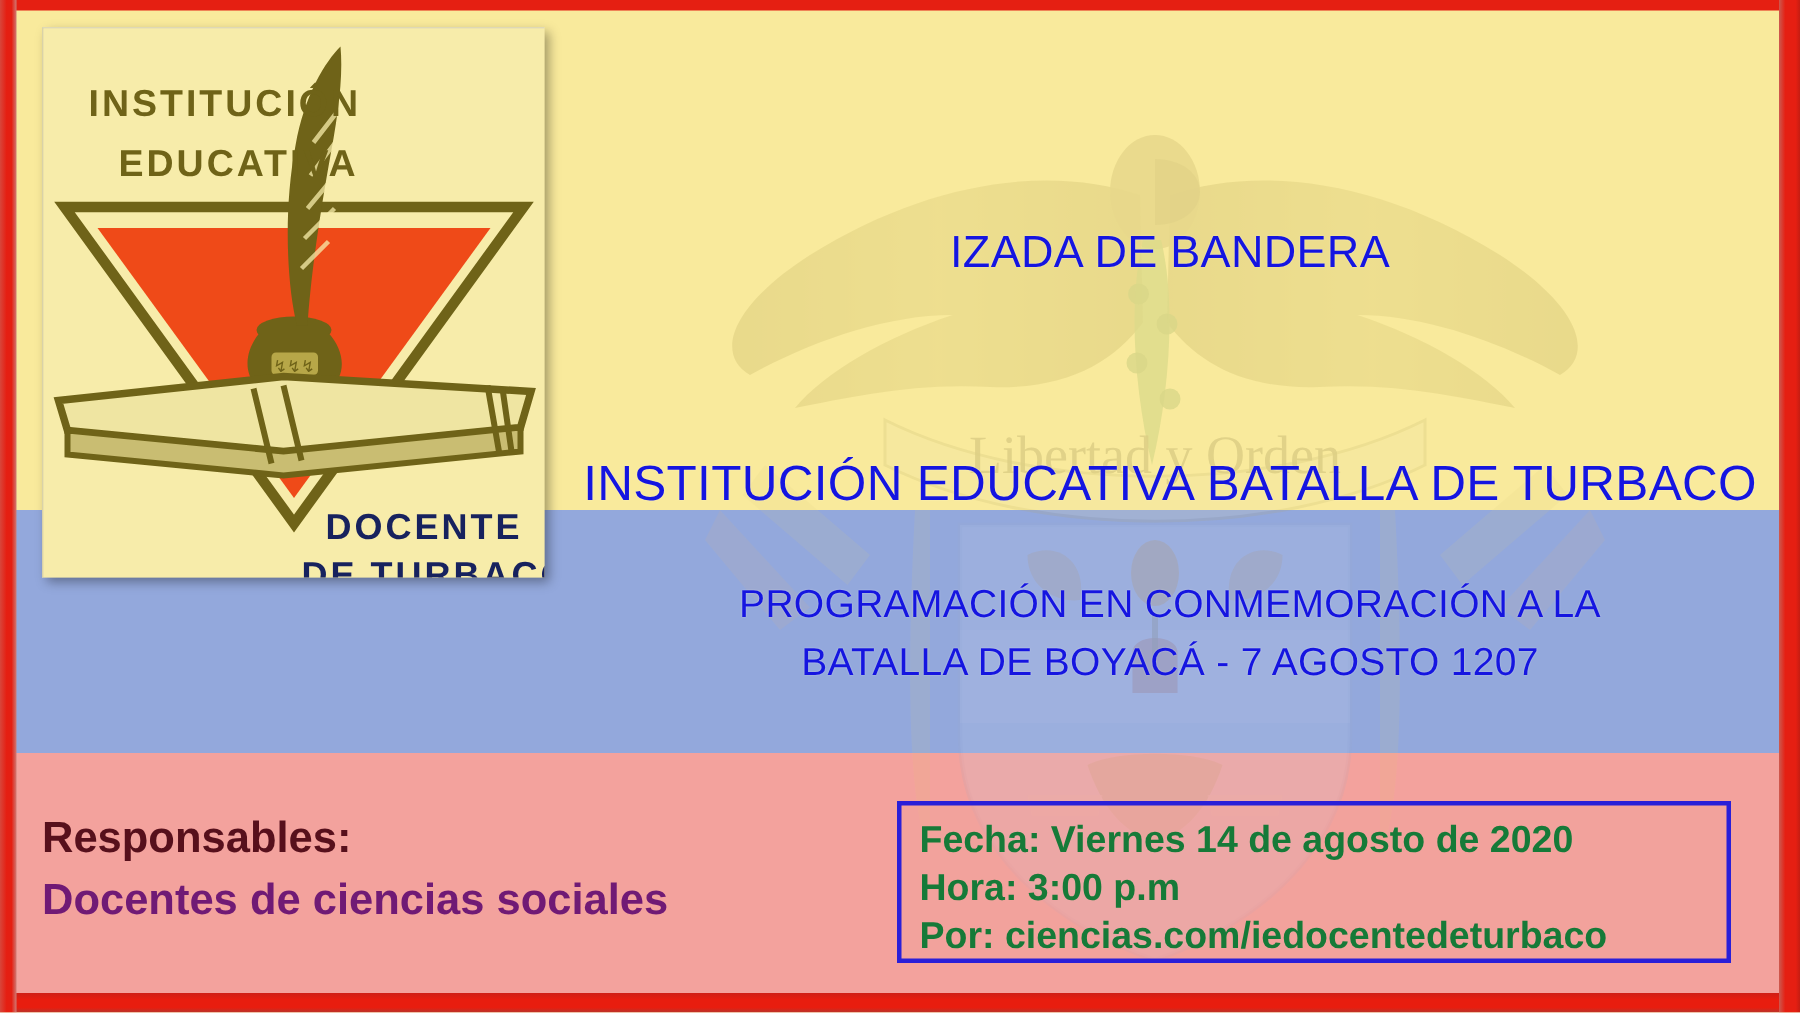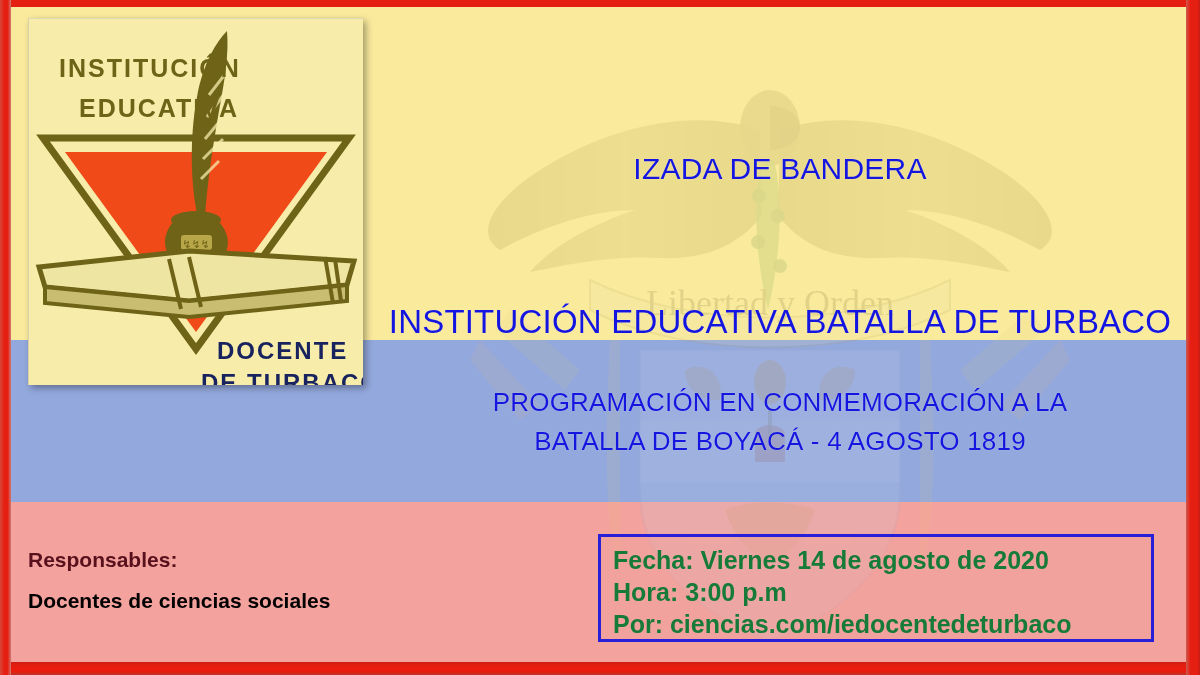--- a/index.html
+++ b/index.html
@@ -53,24 +53,24 @@
     text-shadow:0 0 1px rgba(255,255,255,.55);
     z-index:20;white-space:nowrap;
   }
   #t-izada{left:380px;top:152px;width:800px;font-size:30px;}
   #t-institucion{left:370px;top:303px;width:820px;font-size:33px;}
   #t-prog{left:380px;top:383px;width:800px;font-size:26px;line-height:39px;white-space:normal;}
 
   
   #responsables{
     position:absolute;left:28px;top:539px;width:540px;
-    color:#57101c;font-weight:bold;font-size:21px;line-height:41px;
+    color:#57101c;font-weight:bold;font-size:29px;line-height:41px;
     z-index:20;
   }
-  #responsables .l2{color:#000000;}
+  #responsables .l2{color:#701a75;}
 
   
   #info-box{
     position:absolute;left:598px;top:534px;width:556px;height:108px;
     border:3px solid #2a1fd8;
     background:rgba(243,162,157,.30);
     box-sizing:border-box;
     padding:7px 26px 0 12px;
     z-index:25;
   }
@@ -166,21 +166,21 @@
       <text x="172" y="372" font-family="Liberation Sans, sans-serif" font-size="24" font-weight="bold" fill="#17225e" letter-spacing="2">DE TURBACO</text>
     </svg>
   </div>
 
   <div class="hl" id="t-izada">IZADA DE BANDERA</div>
 
   <div class="hl" id="t-institucion">INSTITUCIÓN EDUCATIVA BATALLA DE TURBACO</div>
 
   <div class="hl" id="t-prog">
     <div>PROGRAMACIÓN EN CONMEMORACIÓN A LA</div>
-    <div>BATALLA DE BOYACÁ - 4 AGOSTO 1819</div>
+    <div>BATALLA DE BOYACÁ - 7 AGOSTO 1207</div>
   </div>
 
   <div id="responsables">
     <div class="l1">Responsables:</div>
     <div class="l2">Docentes de ciencias sociales</div>
   </div>
 
   <div id="info-box">
     <div class="row">Fecha: Viernes 14 de agosto de 2020</div>
     <div class="row">Hora: 3:00 p.m</div>

